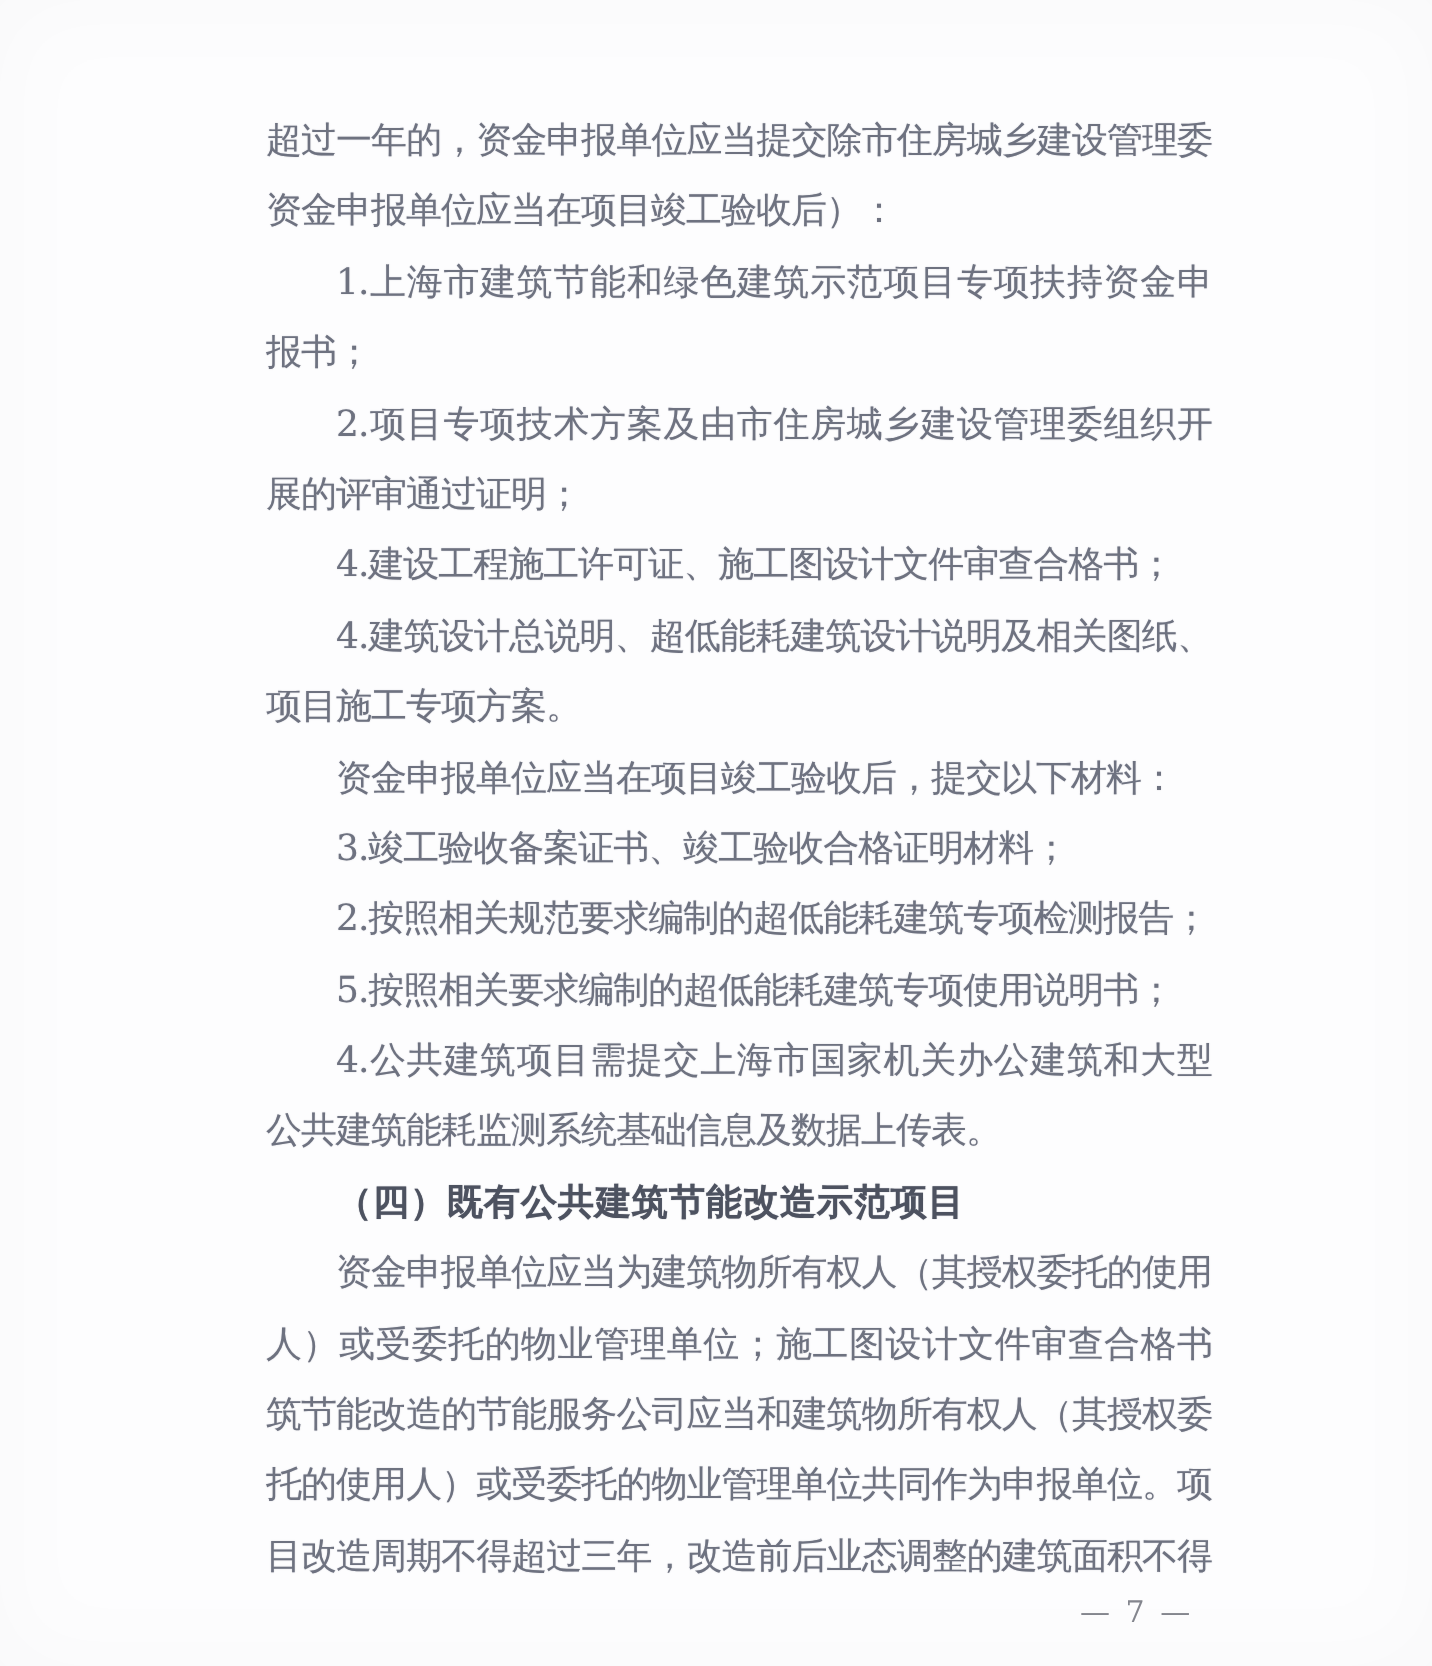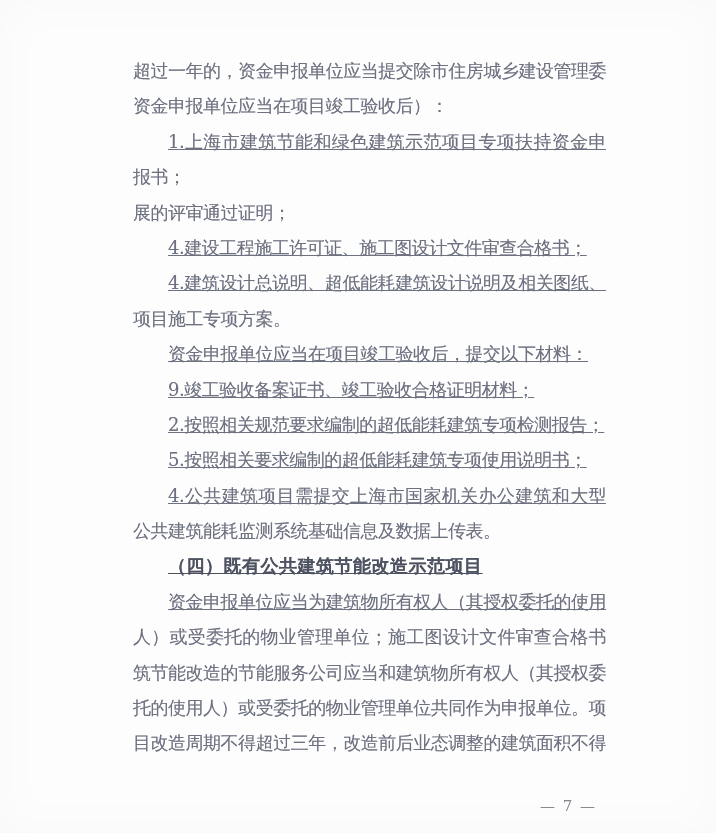--- a/index.html
+++ b/index.html
@@ -28,21 +28,20 @@
     height: 35.4px;
     line-height: 35.4px;
     font-size: 18px;
     letter-spacing: -0.5px;
     color: #6e7280;
     white-space: nowrap;
     text-shadow: 0 0 0.6px rgba(110,114,128,0.45);
   }
   .line.indent {
     text-indent: 35px;
-    text-decoration: underline;
   }
   .line.stretch {
     white-space: normal;
     text-align: justify;
     text-align-last: justify;
     text-justify: inter-character;
   }
   .line.heading {
     font-weight: bold;
     color: #4d5260;
@@ -64,26 +63,27 @@
 </style>
 </head>
 <body>
 
 <div class="page">
   <div class="text-block">
     <p class="line stretch">超过一年的，资金申报单位应当提交除市住房城乡建设管理委</p>
     <p class="line">资金申报单位应当在项目竣工验收后）：</p>
     <p class="line indent stretch">1.上海市建筑节能和绿色建筑示范项目专项扶持资金申</p>
     <p class="line">报书；</p>
+    <p class="line indent stretch">2.项目专项技术方案及由市住房城乡建设管理委组织开</p>
     <p class="line">展的评审通过证明；</p>
     <p class="line indent">4.建设工程施工许可证、施工图设计文件审查合格书；</p>
     <p class="line indent stretch">4.建筑设计总说明、超低能耗建筑设计说明及相关图纸、</p>
     <p class="line">项目施工专项方案。</p>
     <p class="line indent">资金申报单位应当在项目竣工验收后，提交以下材料：</p>
-    <p class="line indent">9.竣工验收备案证书、竣工验收合格证明材料；</p>
+    <p class="line indent">3.竣工验收备案证书、竣工验收合格证明材料；</p>
     <p class="line indent">2.按照相关规范要求编制的超低能耗建筑专项检测报告；</p>
     <p class="line indent">5.按照相关要求编制的超低能耗建筑专项使用说明书；</p>
     <p class="line indent stretch">4.公共建筑项目需提交上海市国家机关办公建筑和大型</p>
     <p class="line">公共建筑能耗监测系统基础信息及数据上传表。</p>
     <p class="line indent heading">（四）既有公共建筑节能改造示范项目</p>
     <p class="line indent stretch">资金申报单位应当为建筑物所有权人（其授权委托的使用</p>
     <p class="line stretch">人）或受委托的物业管理单位；施工图设计文件审查合格书</p>
     <p class="line stretch">筑节能改造的节能服务公司应当和建筑物所有权人（其授权委</p>
     <p class="line stretch">托的使用人）或受委托的物业管理单位共同作为申报单位。项</p>
     <p class="line stretch">目改造周期不得超过三年，改造前后业态调整的建筑面积不得</p>

